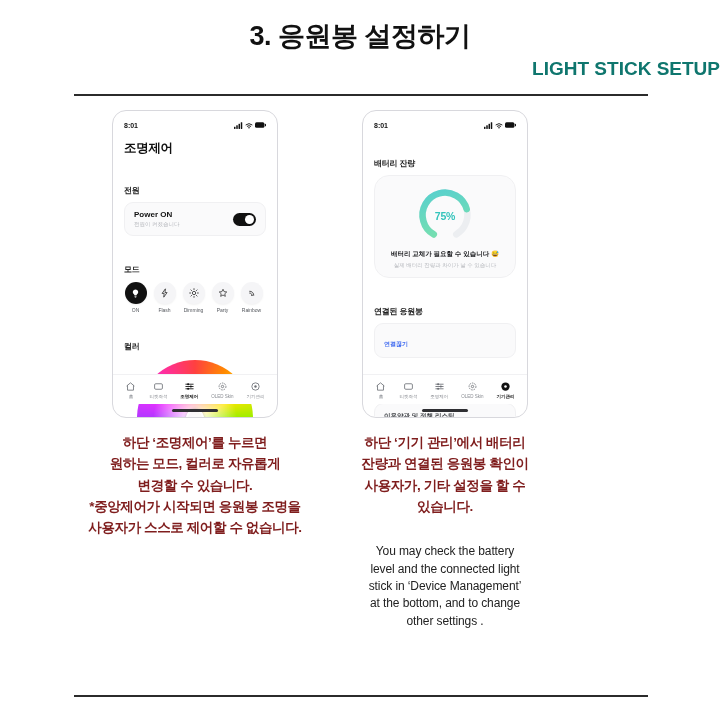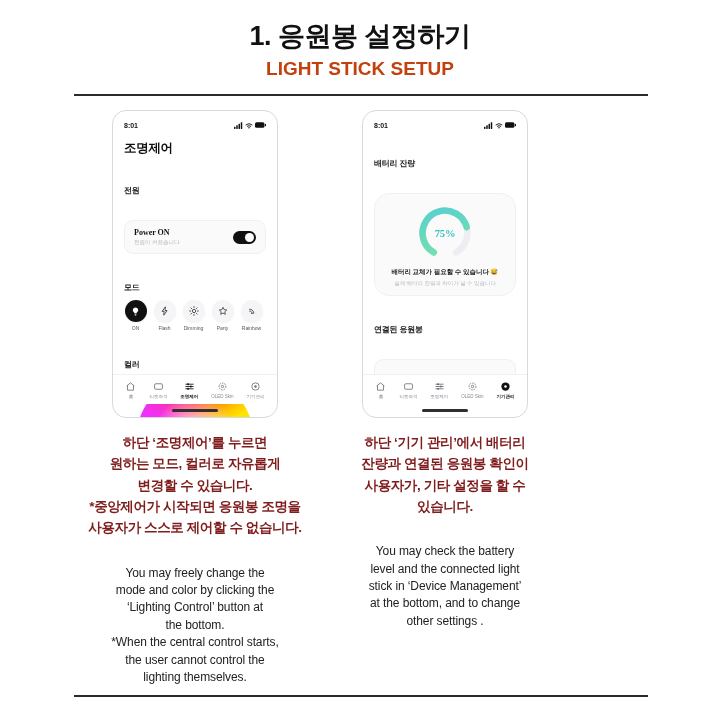--- a/index.html
+++ b/index.html
@@ -4,21 +4,21 @@
 <style>
   * { margin:0; padding:0; box-sizing:border-box; }
   html,body { background:#fff; }
   .page {
     position:relative; width:720px; height:709px; background:#ffffff;
     font-family:"Liberation Sans", sans-serif; color:#1a1a1a; overflow:hidden;
   }
   
   .header { text-align:center; padding-top:18px; }
   .title-ko { font-size:27px; font-weight:800; letter-spacing:-0.5px; color:#111; }
-  .title-en { font-size:19px; font-weight:800; letter-spacing:0px; color:#c2410c; margin-top:4px; }
+  .title-en { font-size:19px; font-weight:800; letter-spacing:0px; color:#0f766e; margin-top:4px;text-align:right; }
   .rule { position:absolute; left:74px; width:574px; height:2px; background:#2b2b2b; }
   .rule-top { top:94px; }
   .rule-bottom { top:695px; }
 
   
   .content { position:absolute; top:110px; left:0; width:640px; display:flex; justify-content:center; gap:20px; }
   .column { width:230px; display:flex; flex-direction:column; align-items:center; }
 
   
   .phone {
@@ -28,21 +28,21 @@
   }
   .statusbar { display:flex; justify-content:space-between; align-items:center; height:10px; }
   .status-time { font-size:7px; font-weight:700; color:#111; }
   .status-icons { display:flex; align-items:center; gap:2px; }
   .screen-title { font-size:12.5px; font-weight:800; color:#111; margin-top:10px; letter-spacing:-0.3px; }
   .section-label { font-size:8px; font-weight:800; color:#222; margin-top:28px; letter-spacing:-0.2px; }
 
   
   .card {
     background:#fafafb; border:1px solid #f0f0f2; border-radius:9px;
-    margin-top:24px; padding:7px 9px;font-family:Liberation Serif, serif;
+    margin-top:6px; padding:7px 9px;
   }
   .power-card { display:flex; justify-content:space-between; align-items:center; }
   .power-label { font-size:8px; font-weight:800; color:#111; }
   .power-sub { font-size:5.5px; color:#b6b8bd; margin-top:2px; }
   .toggle { width:23px; height:13px; background:#111; border-radius:7px; position:relative; flex:none; }
   .toggle-knob { position:absolute; right:2px; top:2px; width:9px; height:9px; background:#fff; border-radius:50%; }
 
   
   .mode-row { display:flex; gap:6px; margin-top:7px; overflow:hidden; }
   .mode-item { display:flex; flex-direction:column; align-items:center; flex:none; width:23px; }
@@ -109,21 +109,21 @@
     line-height:1.45; color:#222; white-space:pre-line; letter-spacing:-0.1px;
   }
   svg { display:block; }
 </style>
 </head>
 <body>
 
 <div class="page">
 
   <div class="header">
-    <div class="title-ko">1. 응원봉 설정하기</div>
+    <div class="title-ko">3. 응원봉 설정하기</div>
     <div class="title-en">LIGHT STICK SETUP</div>
   </div>
   <div class="rule rule-top"></div>
 
   <div class="content">
 
     <div class="column">
       <div class="phone">
 
         <div class="statusbar">
@@ -276,27 +276,20 @@
           </div>
         </div>
         <div class="home-indicator"></div>
       </div>
 
       <div class="desc-ko">하단 ‘조명제어’를 누르면
 원하는 모드, 컬러로 자유롭게
 변경할 수 있습니다.
 *중앙제어가 시작되면 응원봉 조명을
 사용자가 스스로 제어할 수 없습니다.</div>
-      <div class="desc-en">You may freely change the
-mode and color by clicking the
-‘Lighting Control’ button at
-the bottom.
-*When the central control starts,
-the user cannot control the
-lighting themselves.</div>
     </div>
 
     <div class="column">
       <div class="phone">
 
         <div class="statusbar">
           <span class="status-time">8:01</span>
           <span class="status-icons">
             <svg width="9" height="7" viewBox="0 0 12 9">
                 <g fill="#111">

